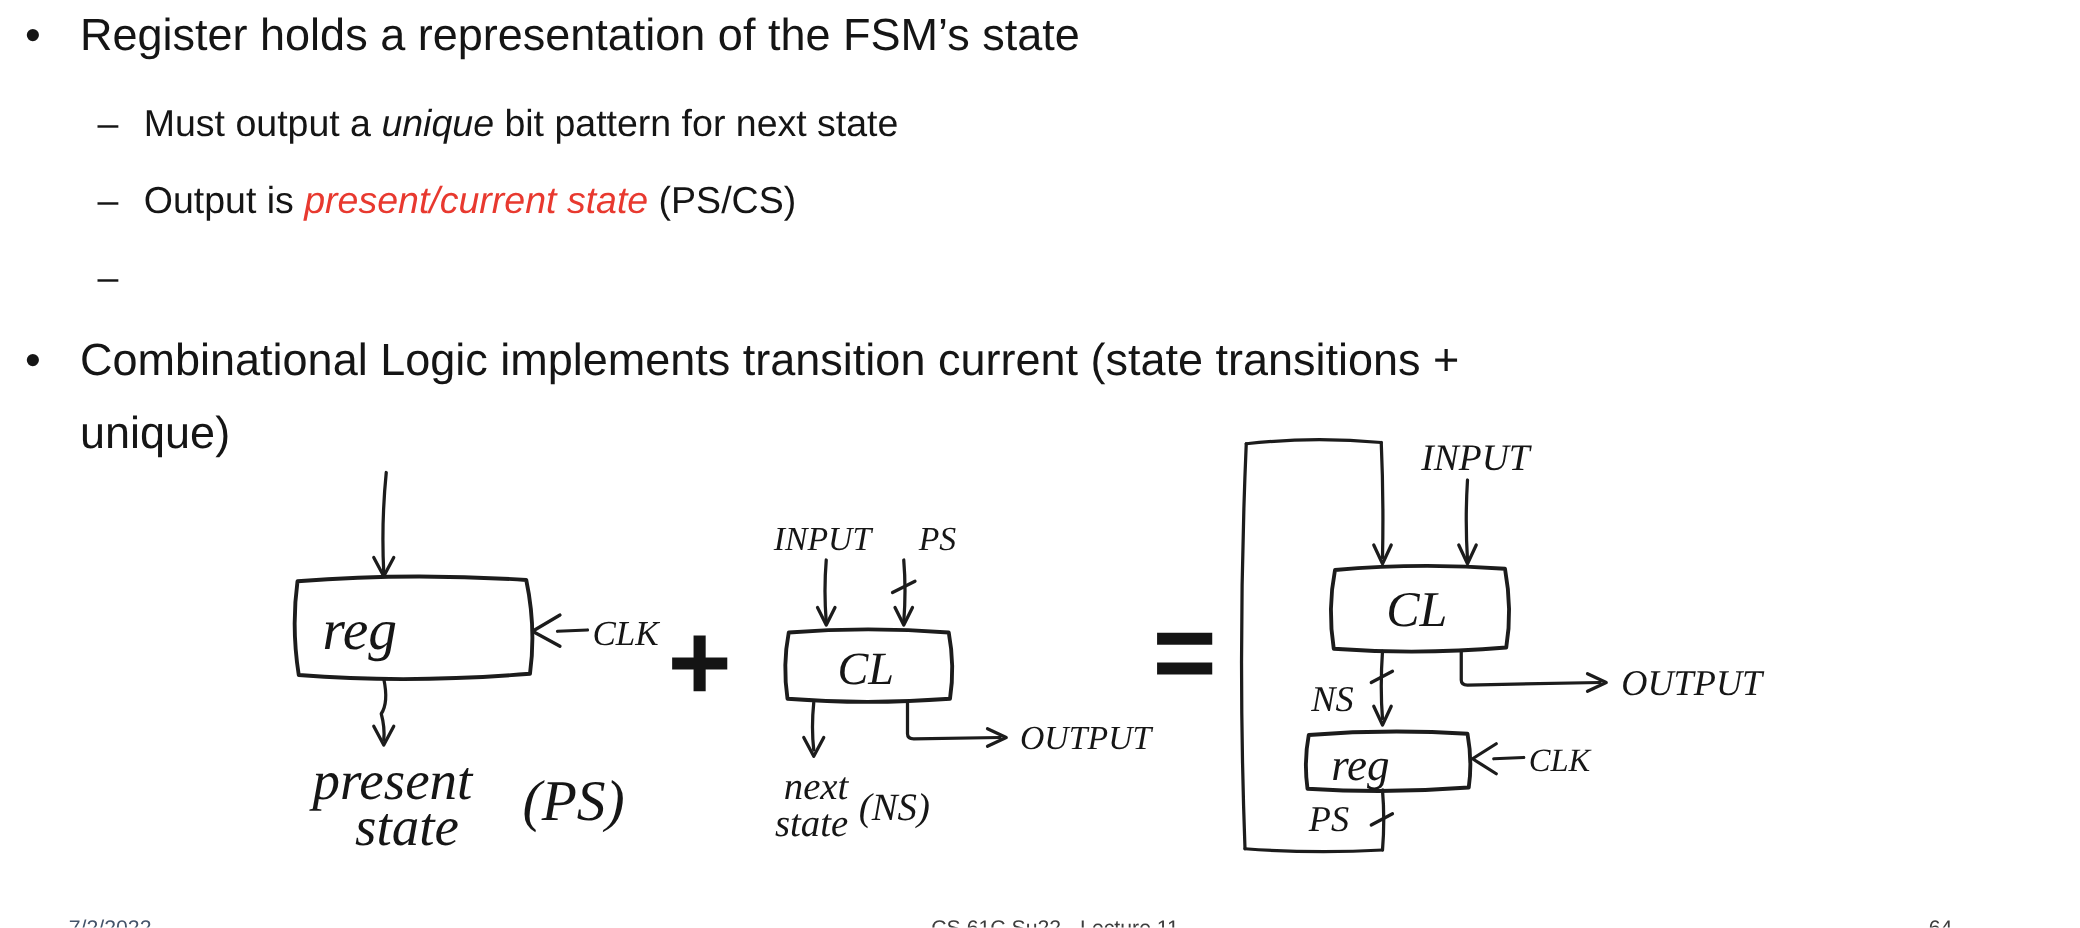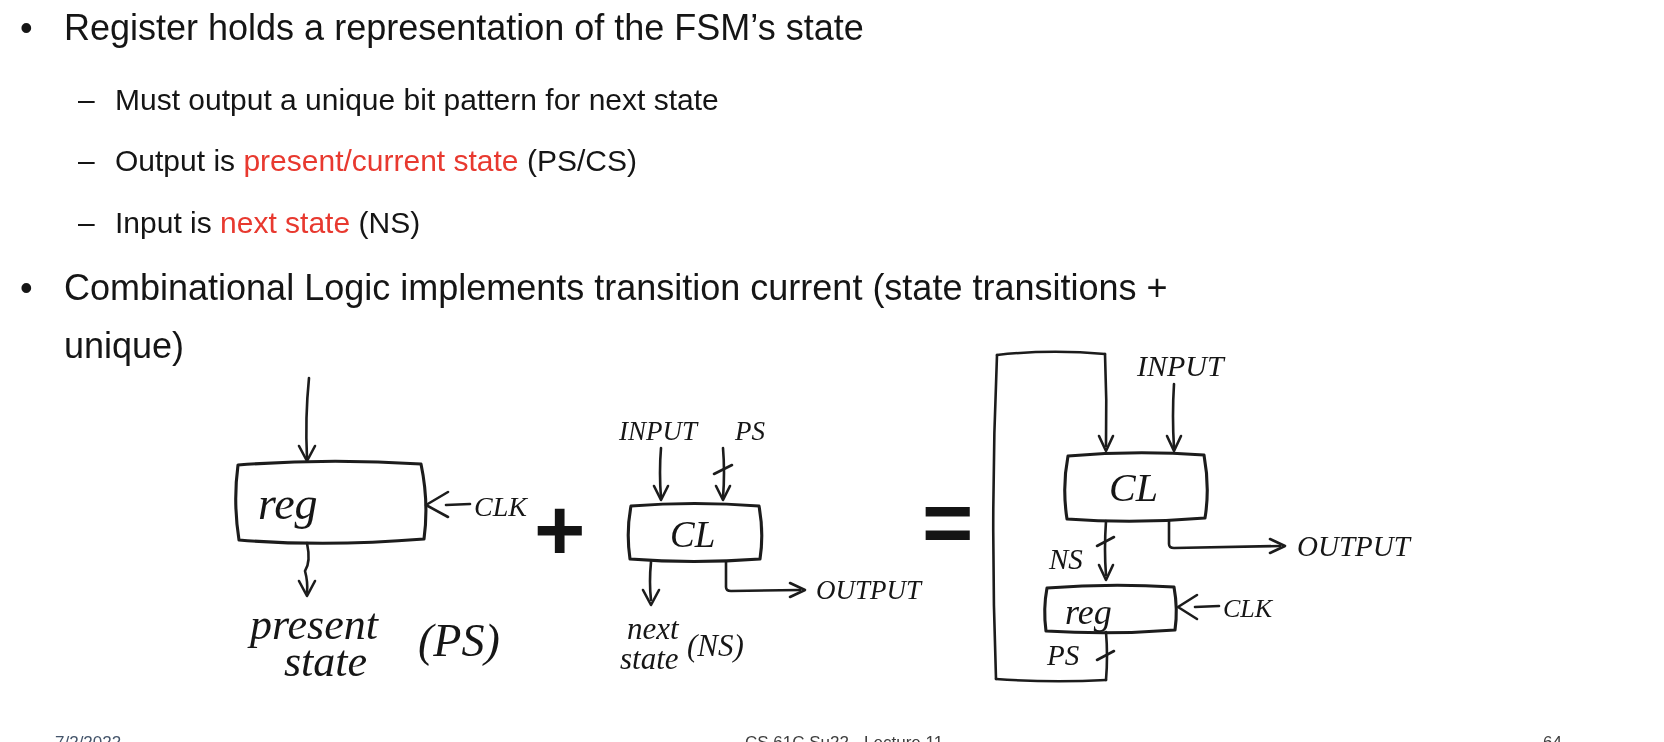--- a/index.html
+++ b/index.html
@@ -8,22 +8,22 @@
     position:relative; overflow:hidden; background:#ffffff;
     font-family:"Liberation Sans", sans-serif; color:var(--text,#151515);
   }
   .row { position:absolute; left:20px; display:flex; align-items:flex-start; white-space:nowrap; }
   .row.sub { left:78px; }
   .l1 { font-size:36px; line-height:1.2; }
   .l2 { font-size:30px; line-height:1.2; }
   .glyph { flex:0 0 auto; }
   .l1 .glyph { width:44px; }
   .l2 .glyph { width:37px; }
-  .em  { }
-  .red { color:var(--accent-red,#e8392f); }
+  .em  { font-style:italic; }
+  .red { font-style:italic; color:var(--accent-red,#e8392f); }
   .op { position:absolute; font-size:88px; font-weight:700; line-height:0.9; color:#141414; }
   .diagram { position:absolute; overflow:visible; }
   .ink { fill:none; stroke:var(--ink,#1c1c1c); stroke-width:2.6; stroke-linecap:round; stroke-linejoin:round; }
   .box { stroke-width:3.1; }
   .hand { font-family:"Liberation Serif", serif; font-style:italic; fill:#161616; }
   .footer-item { position:absolute; top:733px; font-size:17px; color:#3d3d3d; }
   .footer-item.date { color:#44546a; }
 </style>
 </head>
 <body>
@@ -38,21 +38,20 @@
   <span><span>Must output a </span><span class="em">unique</span><span> bit pattern for next state</span></span>
 </div>
 
 <div class="row sub l2" style="top:143px">
   <span class="glyph">–</span>
   <span><span>Output is </span><span class="red">present/current state</span><span> (PS/CS)</span></span>
 </div>
 
 <div class="row sub l2" style="top:205px">
   <span class="glyph">–</span>
-  <span><span>Input is </span><span class="red">next state</span><span> (NS)</span></span>
 </div>
 
 <div class="row l1" style="top:266px">
   <span class="glyph">•</span>
   <span>Combinational Logic implements transition current (state transitions +</span>
 </div>
 <div class="row l1" style="top:324px;left:64px">
   <span>unique)</span>
 </div>
 

